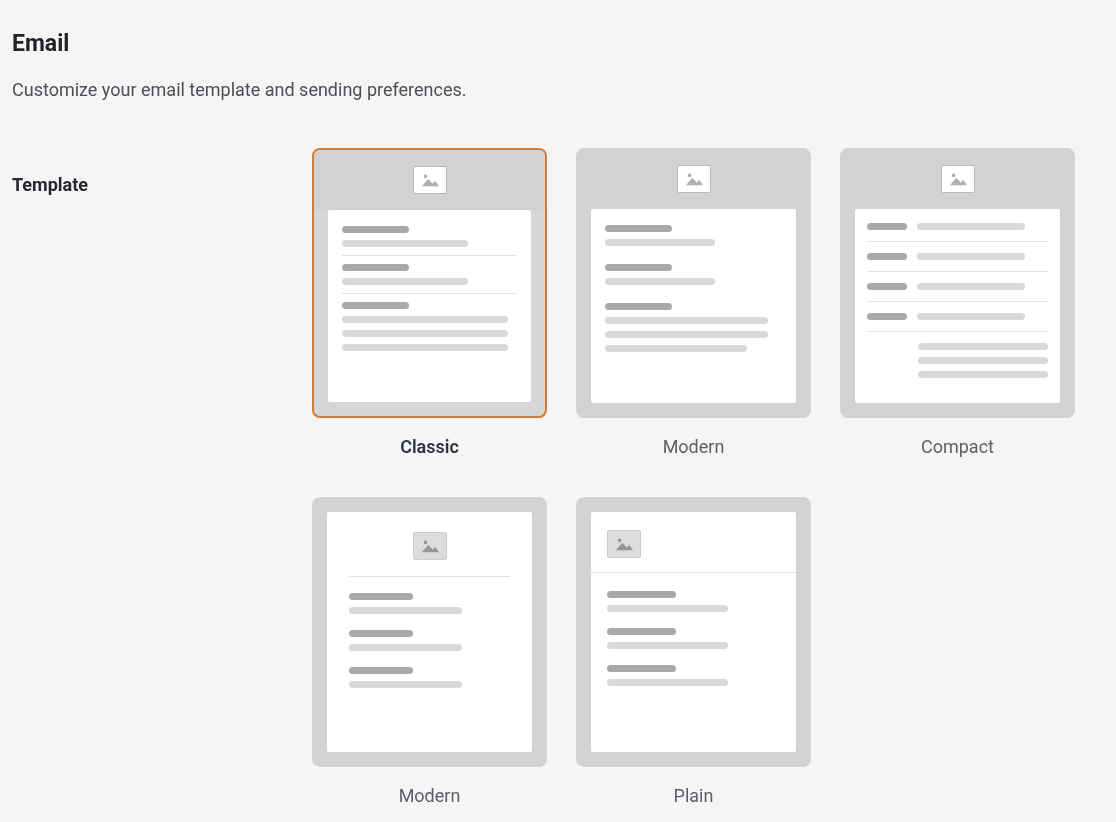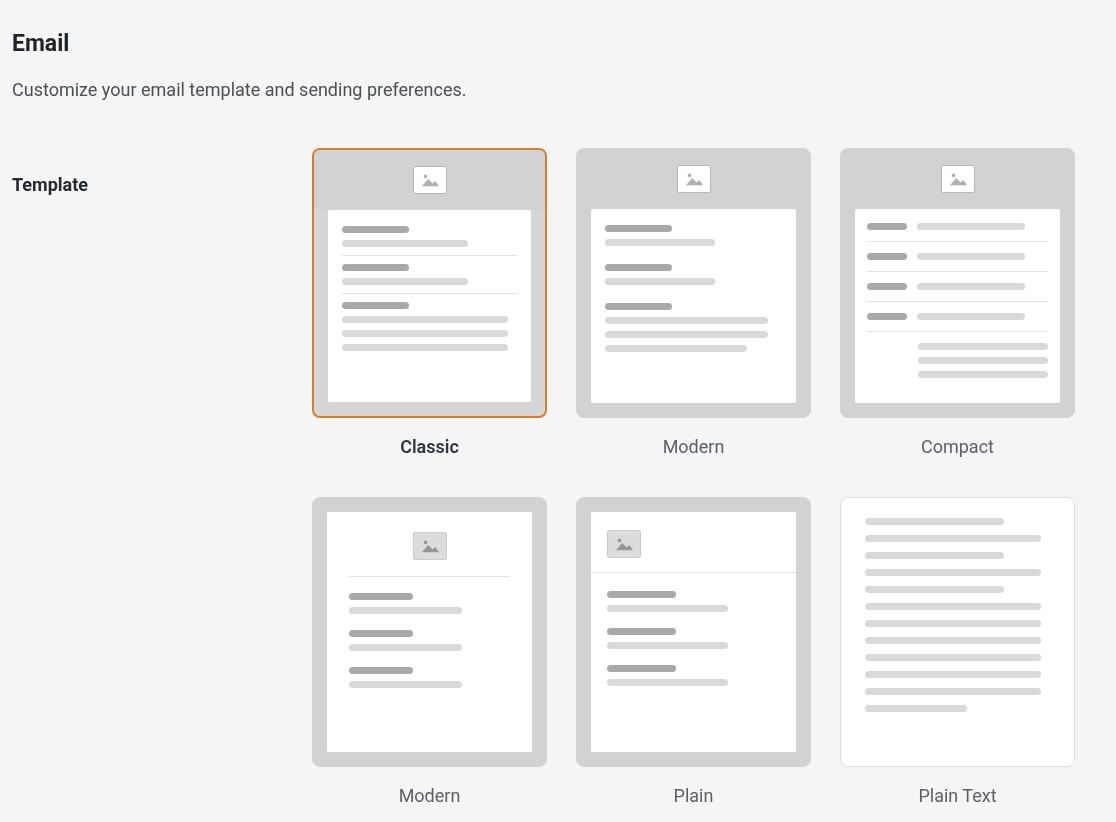--- a/index.html
+++ b/index.html
@@ -270,34 +270,15 @@
             <div class="group">
               <div class="line dark" style="width:40%"></div>
               <div class="line light" style="width:70%"></div>
             </div>
           </div>
         </div>
       </div>
       <div class="template-label">Plain</div>
     </div>
 
-    <div class="template-option">
-      <div class="thumb" style="background:#fff; border:1px solid #dcdcdc;">
-        <div class="thumb-body full" style="gap:10px;">
-          <div class="line light" style="width:75%"></div>
-          <div class="line light" style="width:95%"></div>
-          <div class="line light" style="width:75%"></div>
-          <div class="line light" style="width:95%"></div>
-          <div class="line light" style="width:75%"></div>
-          <div class="line light" style="width:95%"></div>
-          <div class="line light" style="width:95%"></div>
-          <div class="line light" style="width:95%"></div>
-          <div class="line light" style="width:95%"></div>
-          <div class="line light" style="width:95%"></div>
-          <div class="line light" style="width:95%"></div>
-          <div class="line light" style="width:55%"></div>
-        </div>
-      </div>
-      <div class="template-label">Plain Text</div>
-    </div>
 
   </div>
 </div>
 
 </body></html>

